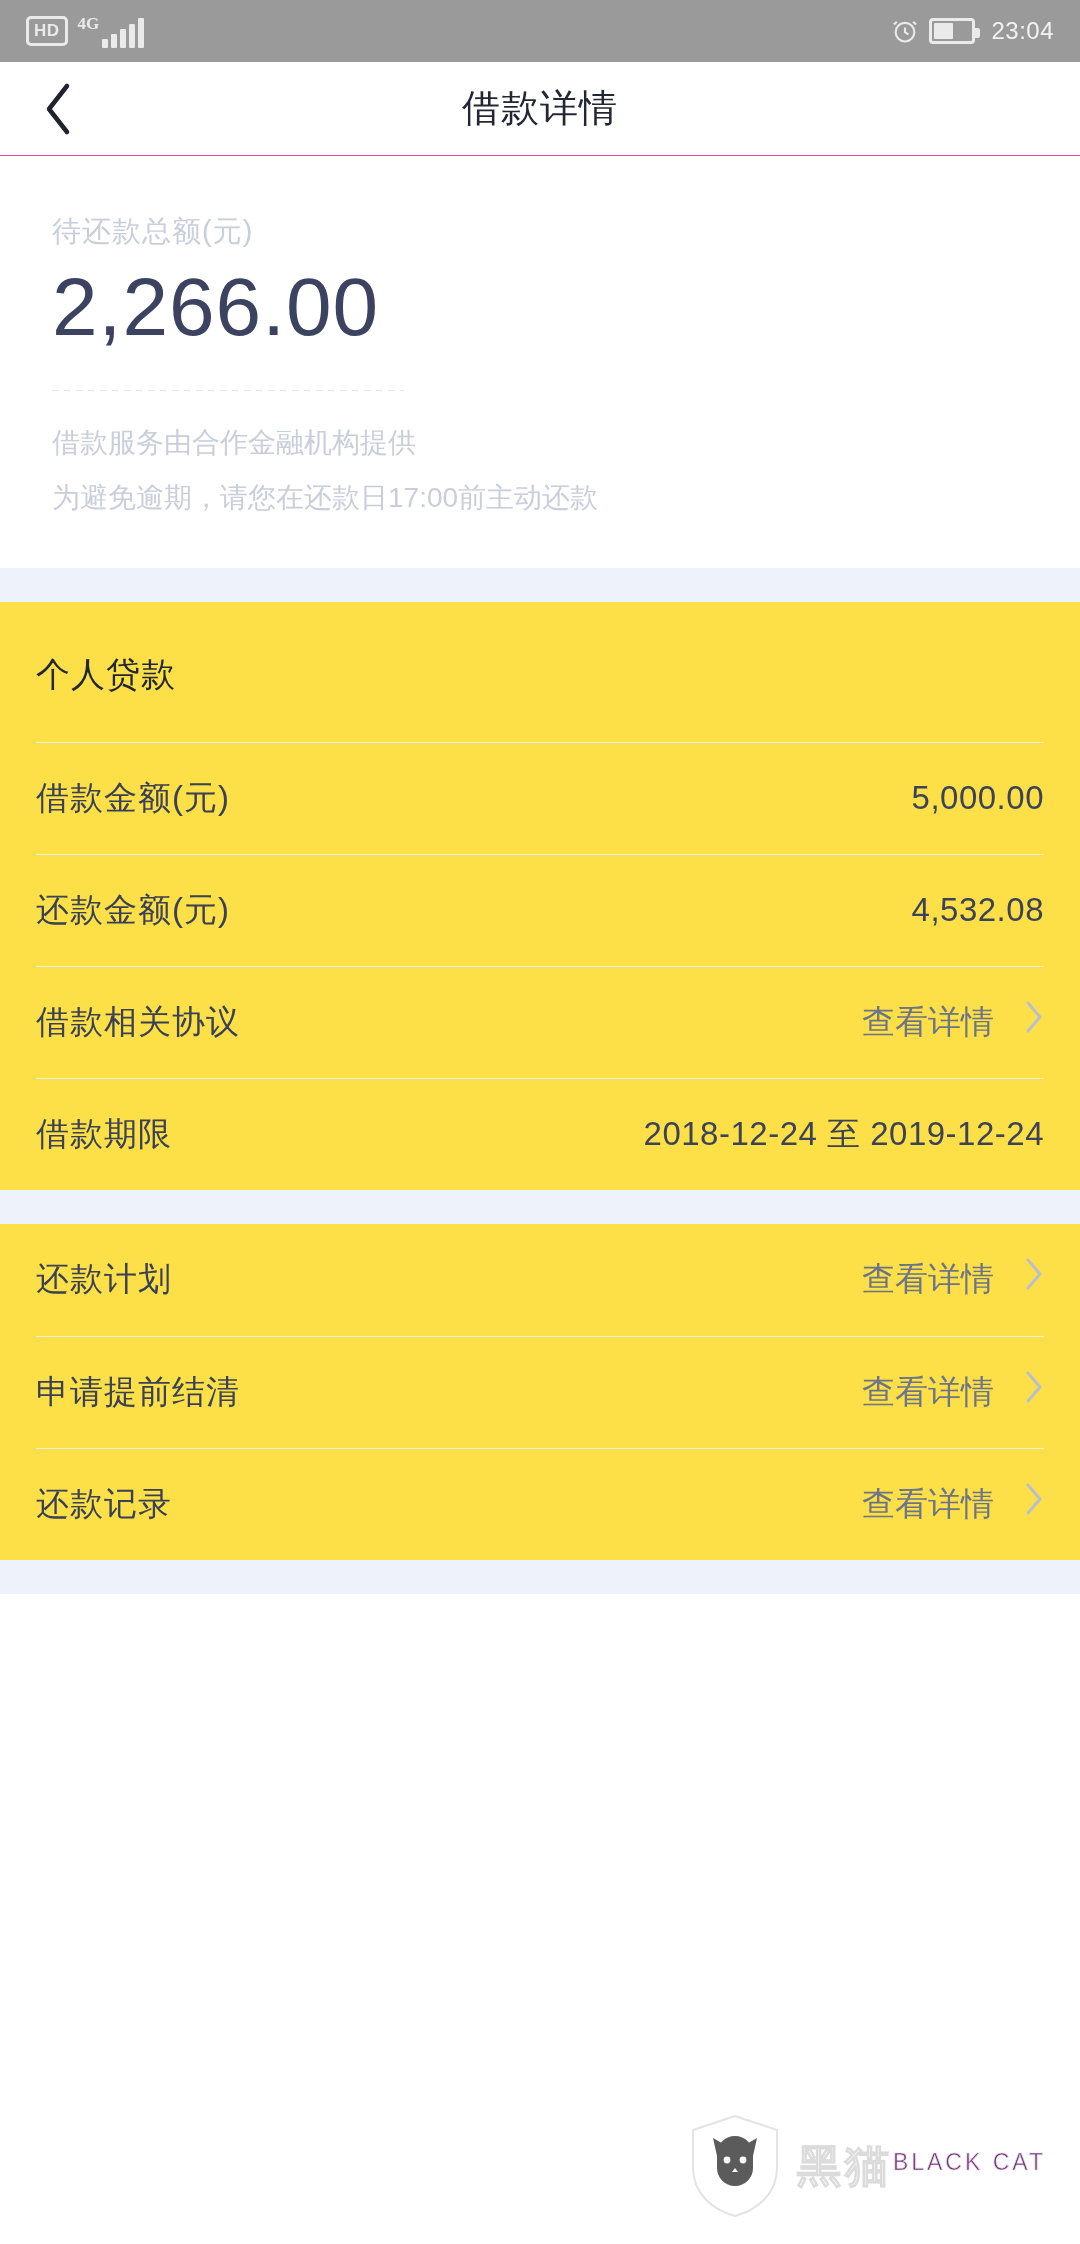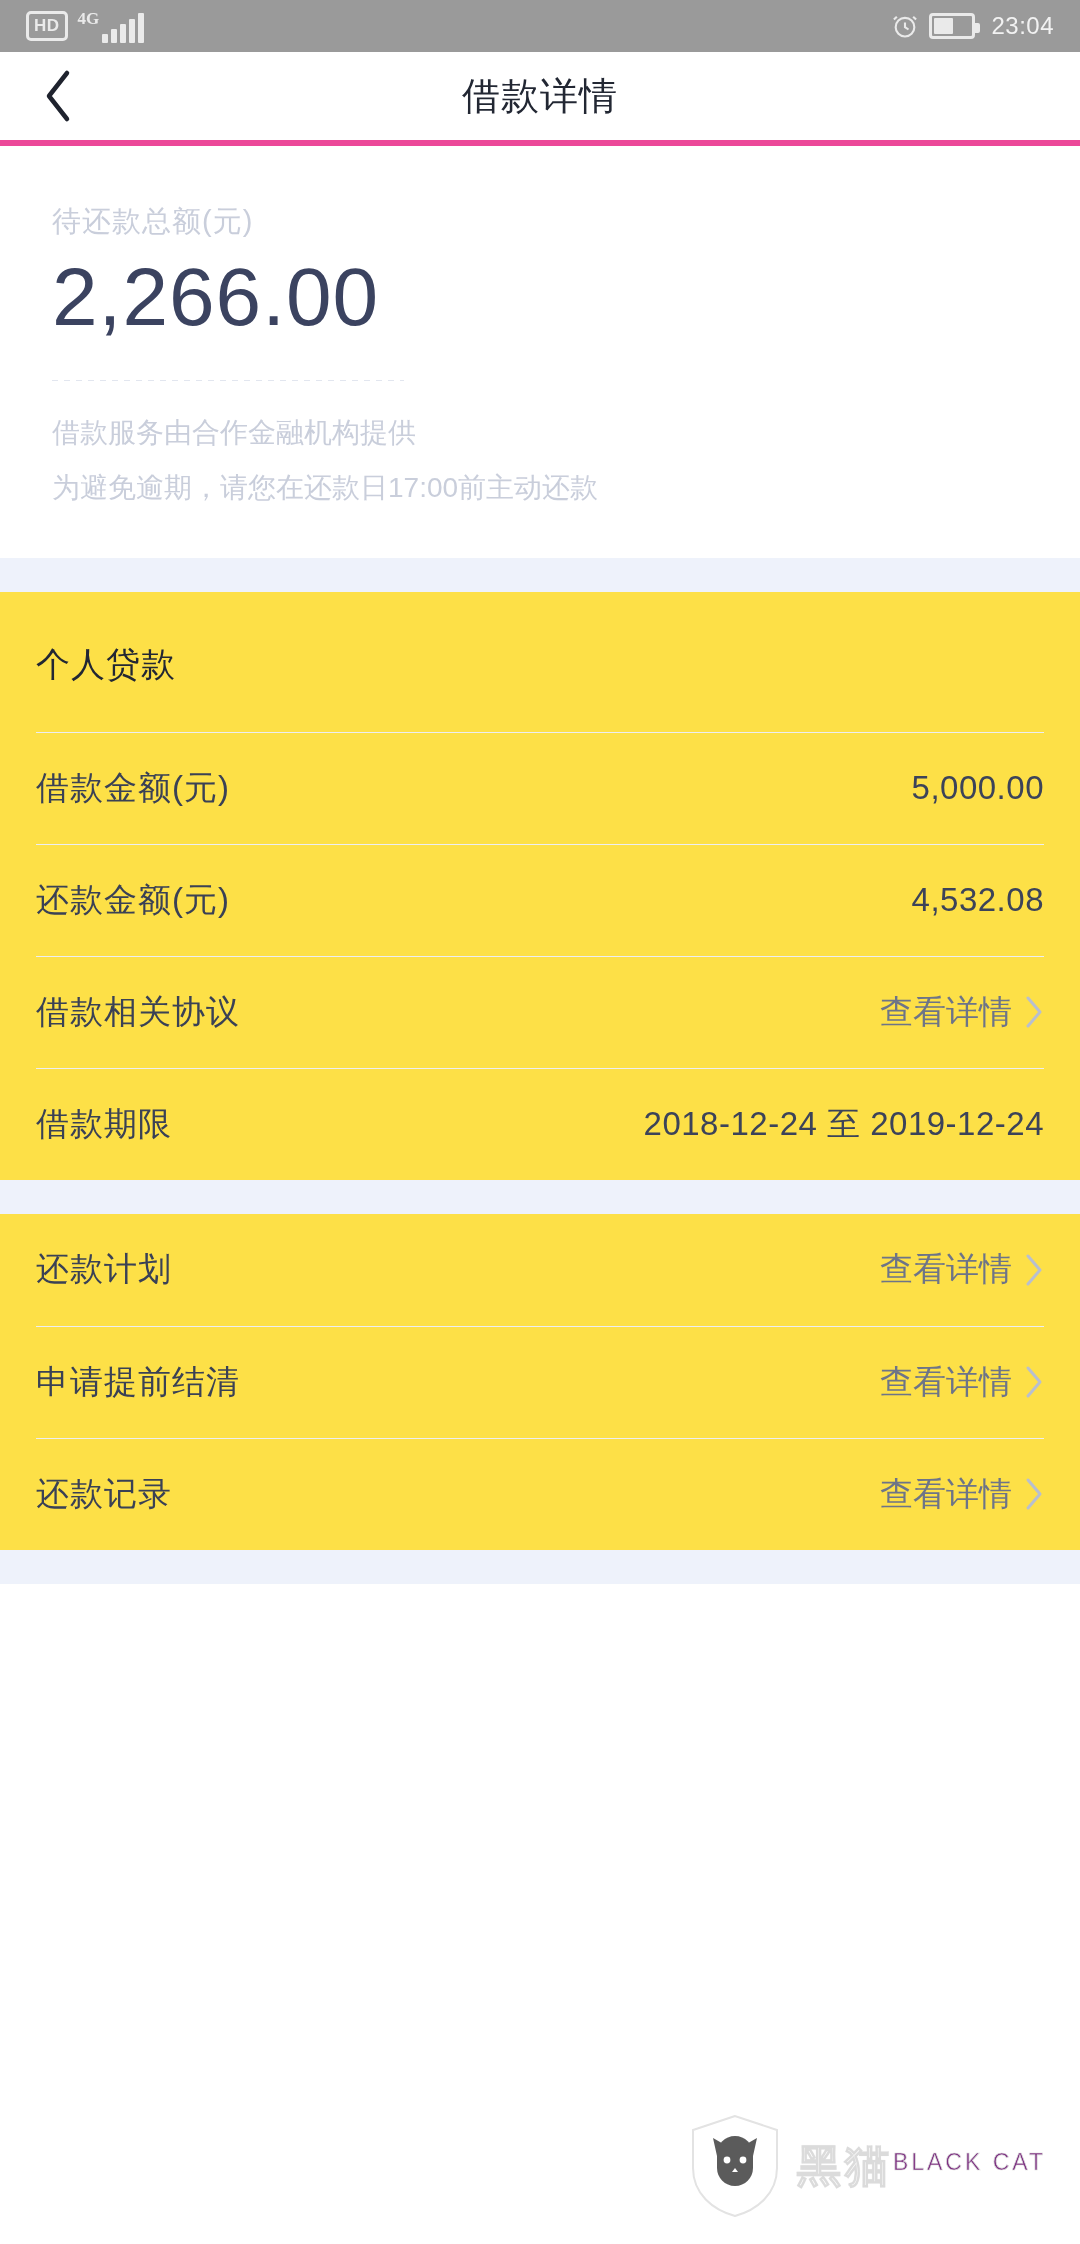--- a/index.html
+++ b/index.html
@@ -7,21 +7,21 @@
   body {
     font-family:"Liberation Sans","DejaVu Sans",sans-serif;
     background:#ffffff;
     color:#3a4055;
     -webkit-font-smoothing:antialiased;
   }
   #screen { position:relative; width:1080px; height:2244px; overflow:hidden; background:#ffffff; }
 
   
   .statusbar {
-    height:52px; background:#9a9a9a; color:#f2f2f2;
+    height:62px; background:#9a9a9a; color:#f2f2f2;
     display:flex; align-items:center; justify-content:space-between;
     padding:12px 26px; font-size:26px;
   }
   .sb-left, .sb-right { display:flex; align-items:center; gap:10px; }
   .hd-badge {
     border:3px solid #eaeaea; border-radius:5px;
     font-size:17px; font-weight:bold; line-height:1;
     padding:3px 5px 4px; color:#eaeaea; letter-spacing:0.5px;
   }
   .net { display:flex; align-items:flex-end; gap:3px; }
@@ -41,21 +41,21 @@
     content:""; position:absolute; right:-8px; top:7px;
     width:5px; height:10px; background:#eaeaea; border-radius:0 2px 2px 0;
   }
   .battery span { display:block; height:100%; width:52%; background:#eaeaea; border-radius:1px; }
   .clock { font-size:24px; letter-spacing:0.5px; margin-left:6px; }
 
   
   .navbar {
     height:94px; background:#ffffff; position:relative;
     display:flex; align-items:center; justify-content:center;
-    border-bottom:6px solid #ec4899;
+    border-bottom:1px solid #ec4899;
   }
   .nav-back {
     position:absolute; left:26px; top:50%; transform:translateY(-50%);
     width:64px; height:64px; display:flex; align-items:center; justify-content:center;
   }
   .nav-back svg { display:block; }
   .nav-title { font-size:38px; color:#222733; letter-spacing:1px; }
 
   
   .summary { background:#ffffff; padding:56px 52px 48px 52px; }
@@ -76,21 +76,21 @@
 
   
   .card { background:#fde047; padding:0 36px; }
   .card-title { font-size:34px; color:#222733; padding:50px 0 44px 0; letter-spacing:1px; }
   .row {
     display:flex; align-items:center; justify-content:space-between;
     height:112px; border-top:1px solid #eceef3;
   }
   .row-label { font-size:33px; color:#3a4155; letter-spacing:1px; }
   .row-value { font-size:33px; color:#3c4359; letter-spacing:0.5px; }
-  .row-link { display:flex; align-items:center; gap:12px; }
+  .row-link { display:flex; gap:30px; }
   .row-link .txt { font-size:33px; color:#6d7governo; }
   .row-link .txt { color:#6d7488; }
   .chev { display:block; }
 
   
   .watermark {
     position:absolute; right:34px; bottom:26px;
     display:flex; align-items:center; gap:16px; opacity:0.9;
   }
   .wm-cat { width:92px; height:104px; }

